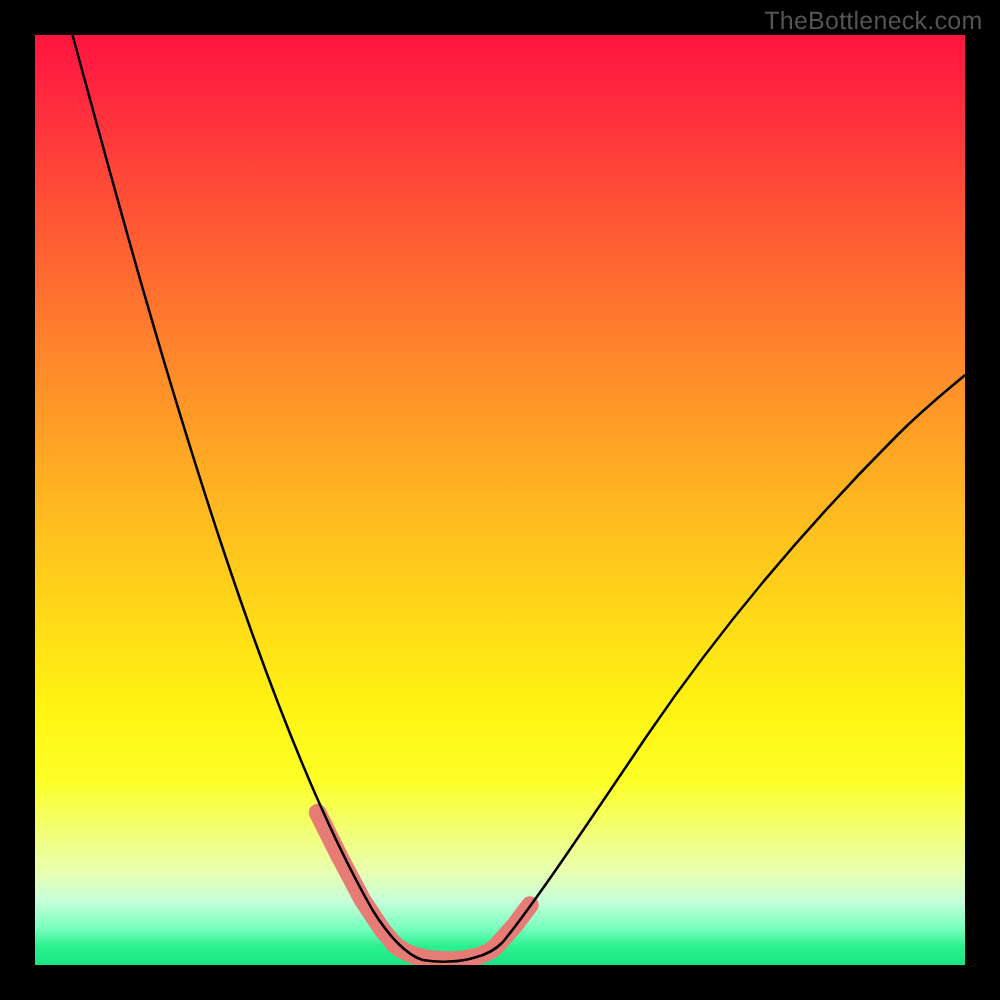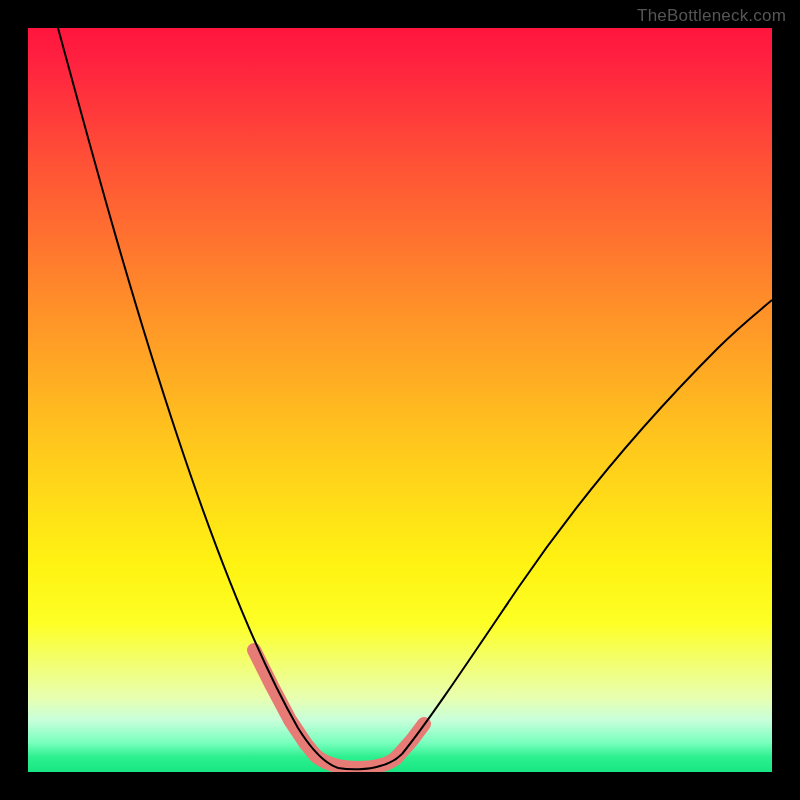--- a/index.html
+++ b/index.html
@@ -45,21 +45,21 @@
       #7affbf 96%,
       #2cf08f 98%,
       #18e682 100%
     );
   }
   .watermark {
     position: absolute;
     top: 6px;
     right: 14px;
     color: #555;
-    font-size: 17px;
+    font-size: 20px;
     font-weight: 400;
     letter-spacing: 0.2px;
     user-select: none;
   }
   svg.curves {
     position: absolute;
     left: 0; top: 0;
     width: 744px;
     height: 744px;
   }

